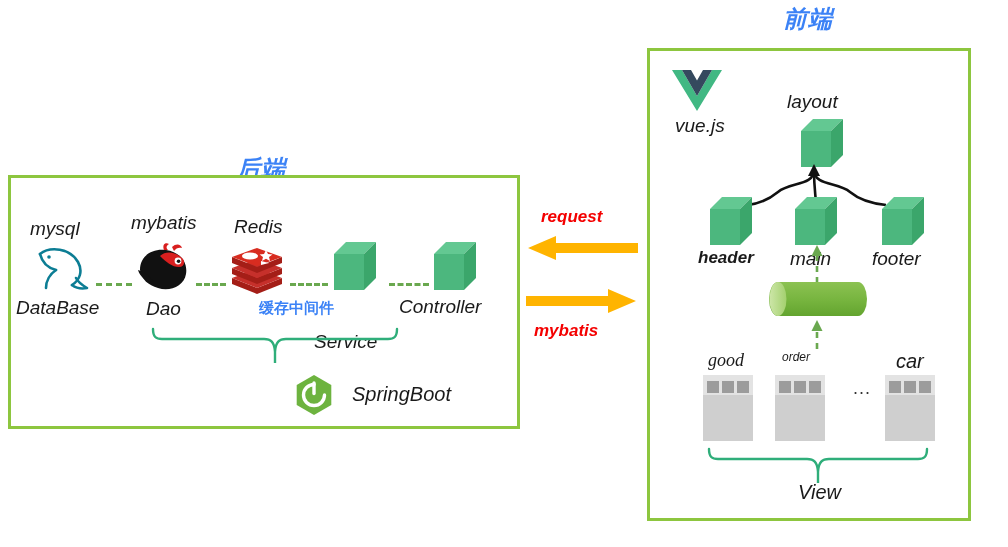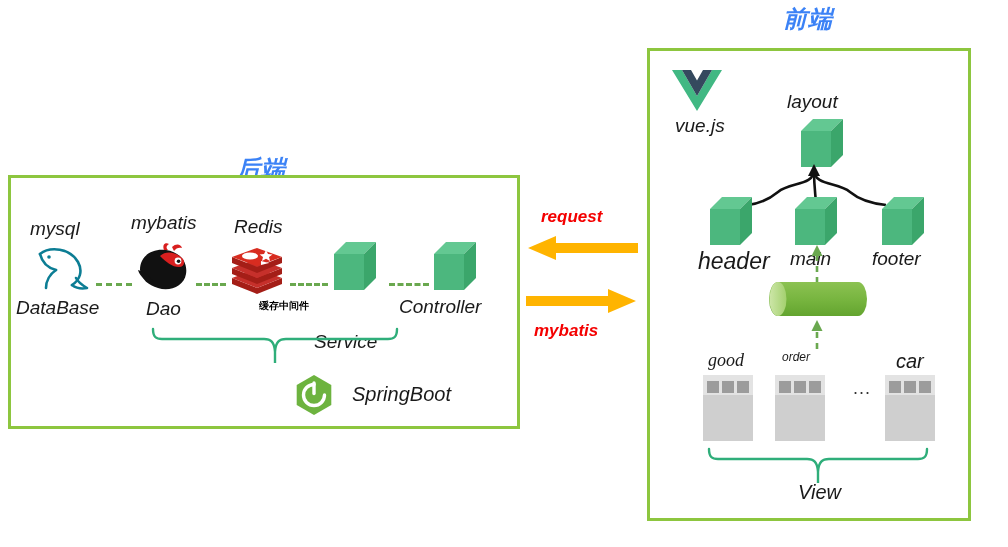--- a/index.html
+++ b/index.html
@@ -38,21 +38,21 @@
   
   .lbl {
     position: absolute;
     font-style: italic;
     color: #1a1a1a;
     white-space: nowrap;
     font-family: "Liberation Sans", "DejaVu Sans", sans-serif;
   }
   .lbl-top { font-size: 19px; }
   .lbl-bot { font-size: 19px; }
-  .lbl-cn  { font-size: 10px; font-style: normal; font-weight: 600; color: #000000; padding-left: 44px; }
+  .lbl-cn  { font-size: 15px; font-style: normal; font-weight: 600; color: #3b82f6; padding-left: 44px; }
 
   
   #mysql-name      { left: 30px;  top: 218px; }
   #database-name   { left: 16px;  top: 297px; }
   #mybatis-name    { left: 131px; top: 212px; }
   #dao-name        { left: 146px; top: 298px; }
   #redis-name      { left: 234px; top: 216px; }
   #cache-name      { left: 215px; top: 299px; }
   #service-name    { left: 314px; top: 296px; margin-top: 35px; }
   #controller-name { left: 399px; top: 296px; }
@@ -96,21 +96,21 @@
   #request-label  { left: 541px; top: 207px; }
   #response-label { left: 534px; top: 321px; }
   #request-arrow  { position: absolute; left: 526px; top: 235px;  width: 112px; height: 26px; }
   #response-arrow { position: absolute; left: 526px; top: 288px;  width: 112px; height: 26px; }
 
   
   #vue-icon { position: absolute; left: 672px; top: 68px; width: 50px; height: 44px; }
   #vuejs-name { left: 661px; top: 115px; font-size: 19px; margin-left: 14px; }
 
   #layout-name { left: 787px; top: 91px; font-size: 19px; }
-  #header-name { left: 698px; top: 248px; font-size: 23px; }
+  #header-name { left: 698px; top: 248px; font-size: 17px; font-weight: bold; }
   #main-name   { left: 790px; top: 248px; font-size: 19px; }
   #footer-name { left: 872px; top: 248px; font-size: 19px; }
 
   #tree-connectors { position: absolute; left: 690px; top: 160px; width: 250px; height: 62px; }
 
   
   #router-node { position: absolute; left: 768px; top: 281px; width: 100px; height: 36px; }
   #router-label {
     position: absolute; inset: 0;
     display: flex; align-items: center; justify-content: center;

